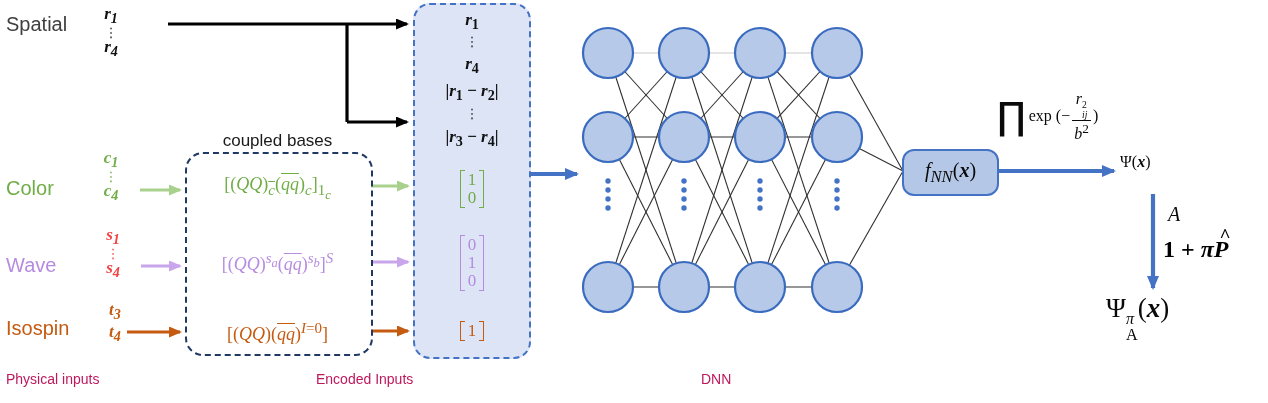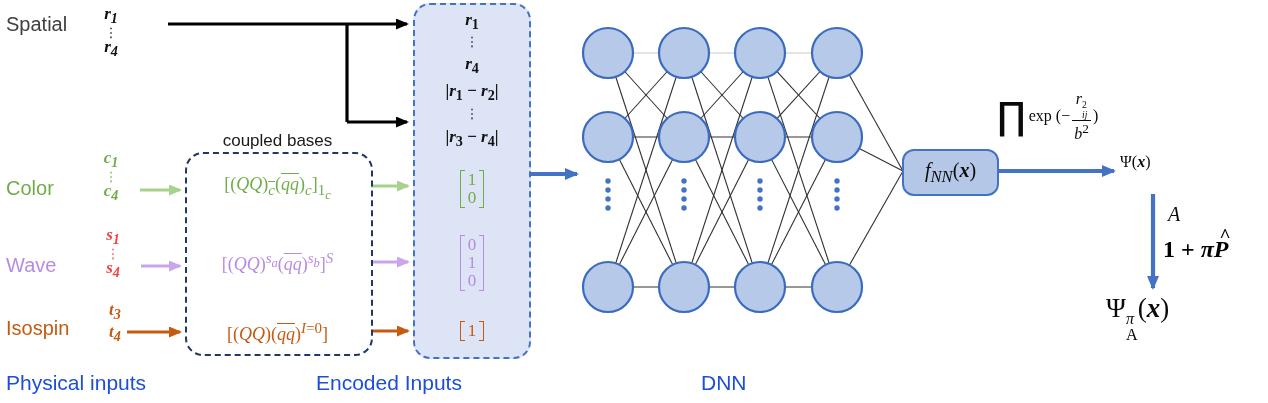--- a/index.html
+++ b/index.html
@@ -5,21 +5,21 @@
   html,body{margin:0;padding:0;background:#ffffff;}
   .canvas{position:relative;width:1268px;height:403px;background:#ffffff;overflow:hidden;
           font-family:"Liberation Sans", sans-serif;}
   .overlay{position:absolute;left:0;top:0;width:1268px;height:403px;}
   .abs{position:absolute;}
   .math{font-family:"Liberation Serif", serif;}
   .grp-label{font-size:20px;color:#404040;}
   .sym-col{display:flex;flex-direction:column;align-items:center;line-height:1.08;
            font-family:"Liberation Serif", serif;font-size:17px;font-weight:bold;font-style:italic;}
   .sym-col .dots{font-size:13px;font-weight:normal;font-style:normal;line-height:0.9;}
-  .sec-label{font-size:21px;color:#1d4ed8;}
+  .sec-label{font-size:14px;color:#be185d;}
   .coupled-box{border:2.5px dashed #1F3864;border-radius:18px;}
   .coupled-title{font-size:17px;color:#1a1a1a;text-align:center;}
   .formula{font-family:"Liberation Serif", serif;font-size:18px;text-align:center;width:185px;}
   .encoded-box{background:#DCE4F5;border:2.5px dashed #4472C4;border-radius:17px;}
   .enc-item{position:absolute;left:0;width:100%;text-align:center;
             font-family:"Liberation Serif", serif;font-size:17px;font-weight:bold;color:#111;}
   .enc-item.dots{font-size:13px;font-weight:normal;}
   .vec{display:inline-block;position:relative;padding:1px 8px;line-height:1.05;
        font-family:"Liberation Serif", serif;font-size:17px;font-weight:normal;}
   .vec::before{content:"";position:absolute;left:0;top:0;bottom:0;width:4px;

